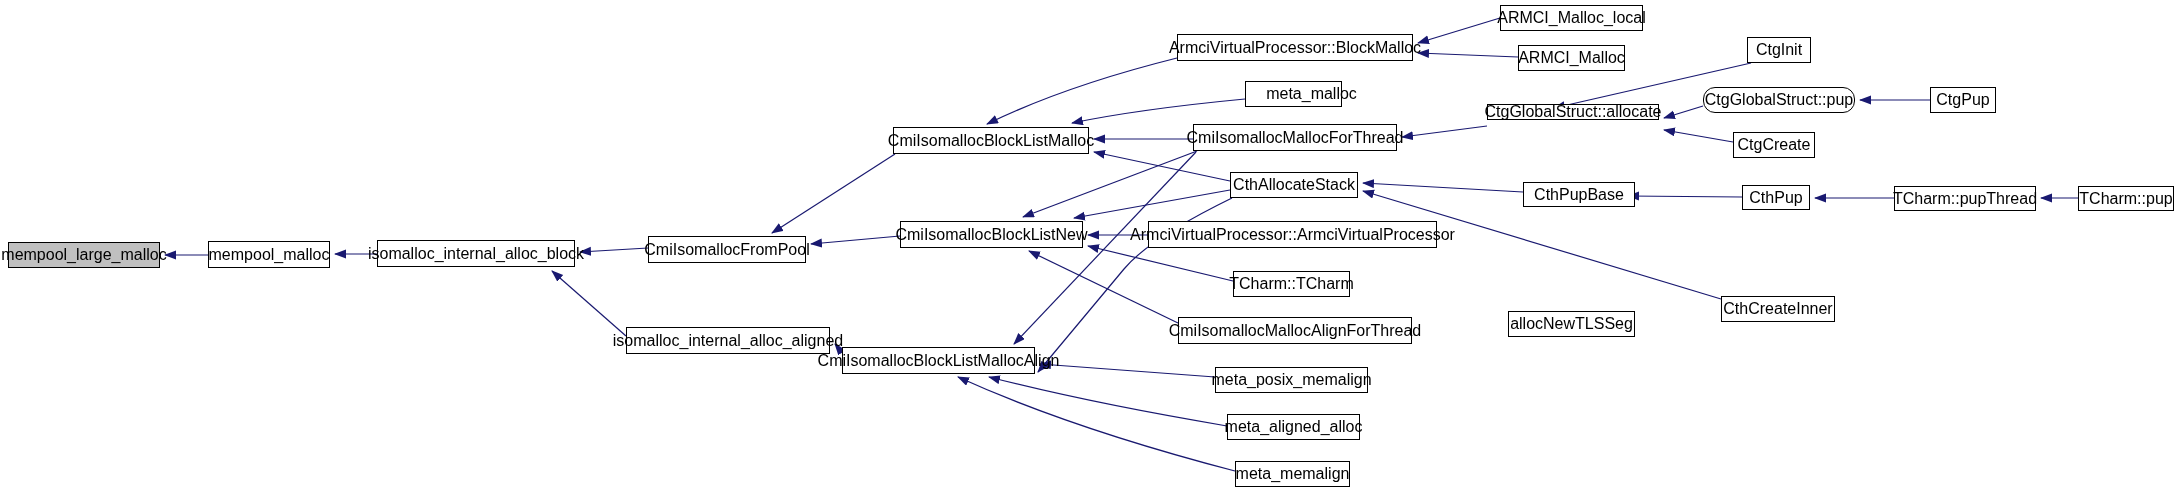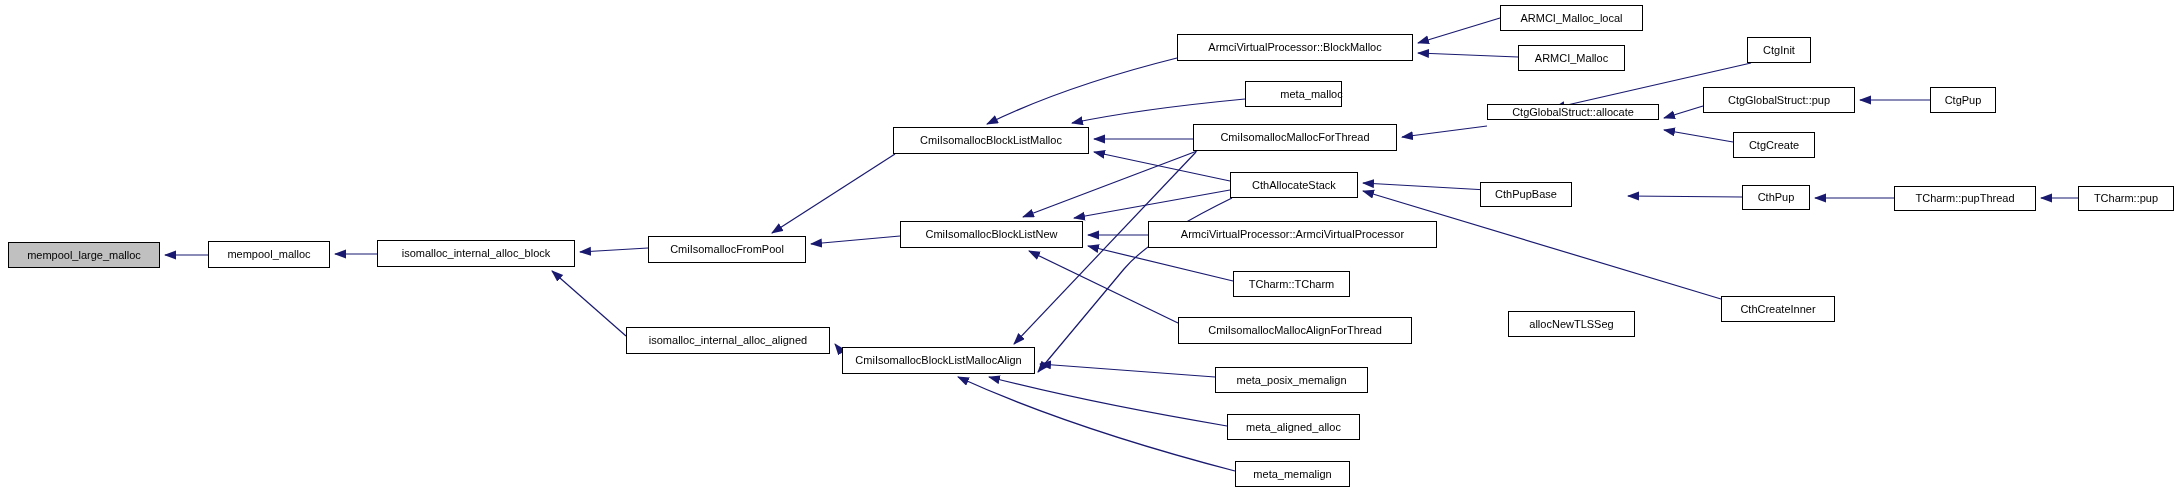--- a/index.html
+++ b/index.html
@@ -11,21 +11,21 @@
     overflow:hidden;
   }
   #edge-layer{position:absolute;left:0;top:0;width:2179px;height:491px;z-index:1;}
   .node{
     position:absolute;
     box-sizing:border-box;
     border:1px solid #000000;
     background:#ffffff;
     color:#000000;
     display:flex;align-items:center;justify-content:center;
-    font-size:11px;line-height:1;white-space:nowrap;
+    font-size:16px;line-height:1;white-space:nowrap;
     z-index:2;
     cursor:pointer;
   }
   .node.root{background:#c0c0c0;}
   .edge{fill:none;stroke:#191970;stroke-width:1.2px;}
 </style>
 </head>
 <body>
 
 <div id="canvas">
@@ -125,33 +125,33 @@
     </div>
     <div class="node" style="left: 1500px; top: 5px; width: 143px; height: 26px;">
       <span>ARMCI_Malloc_local</span>
     </div>
     <div class="node" style="left: 1518px; top: 45px; width: 107px; height: 26px;">
       <span>ARMCI_Malloc</span>
     </div>
     <div class="node" style="left: 1747px; top: 37px; width: 64px; height: 26px;">
       <span>CtgInit</span>
     </div>
-    <div class="node" style="left: 1703px; top: 87px; width: 152px; height: 26px;">
+    <div class="node" style="left: 1703px; top: 87px; width: 152px; height: 26px; border-radius: 12px;">
       <span>CtgGlobalStruct::pup</span>
     </div>
     <div class="node" style="left: 1930px; top: 87px; width: 66px; height: 26px;">
       <span>CtgPup</span>
     </div>
     <div class="node" style="left: 1487px; top: 104px; width: 172px; height: 16px;">
       <span>CtgGlobalStruct::allocate</span>
     </div>
     <div class="node" style="left: 1733px; top: 132px; width: 82px; height: 26px;">
       <span>CtgCreate</span>
     </div>
-    <div class="node" style="left: 1480px; top: 182px; width: 92px; height: 25px;">
+    <div class="node" style="left: 1523px; top: 182px; width: 112px; height: 25px;">
       <span>CthPupBase</span>
     </div>
     <div class="node" style="left: 1742px; top: 185px; width: 68px; height: 25px;">
       <span>CthPup</span>
     </div>
     <div class="node" style="left: 1894px; top: 186px; width: 142px; height: 25px;">
       <span>TCharm::pupThread</span>
     </div>
     <div class="node" style="left: 2078px; top: 186px; width: 96px; height: 25px;">
       <span>TCharm::pup</span>

